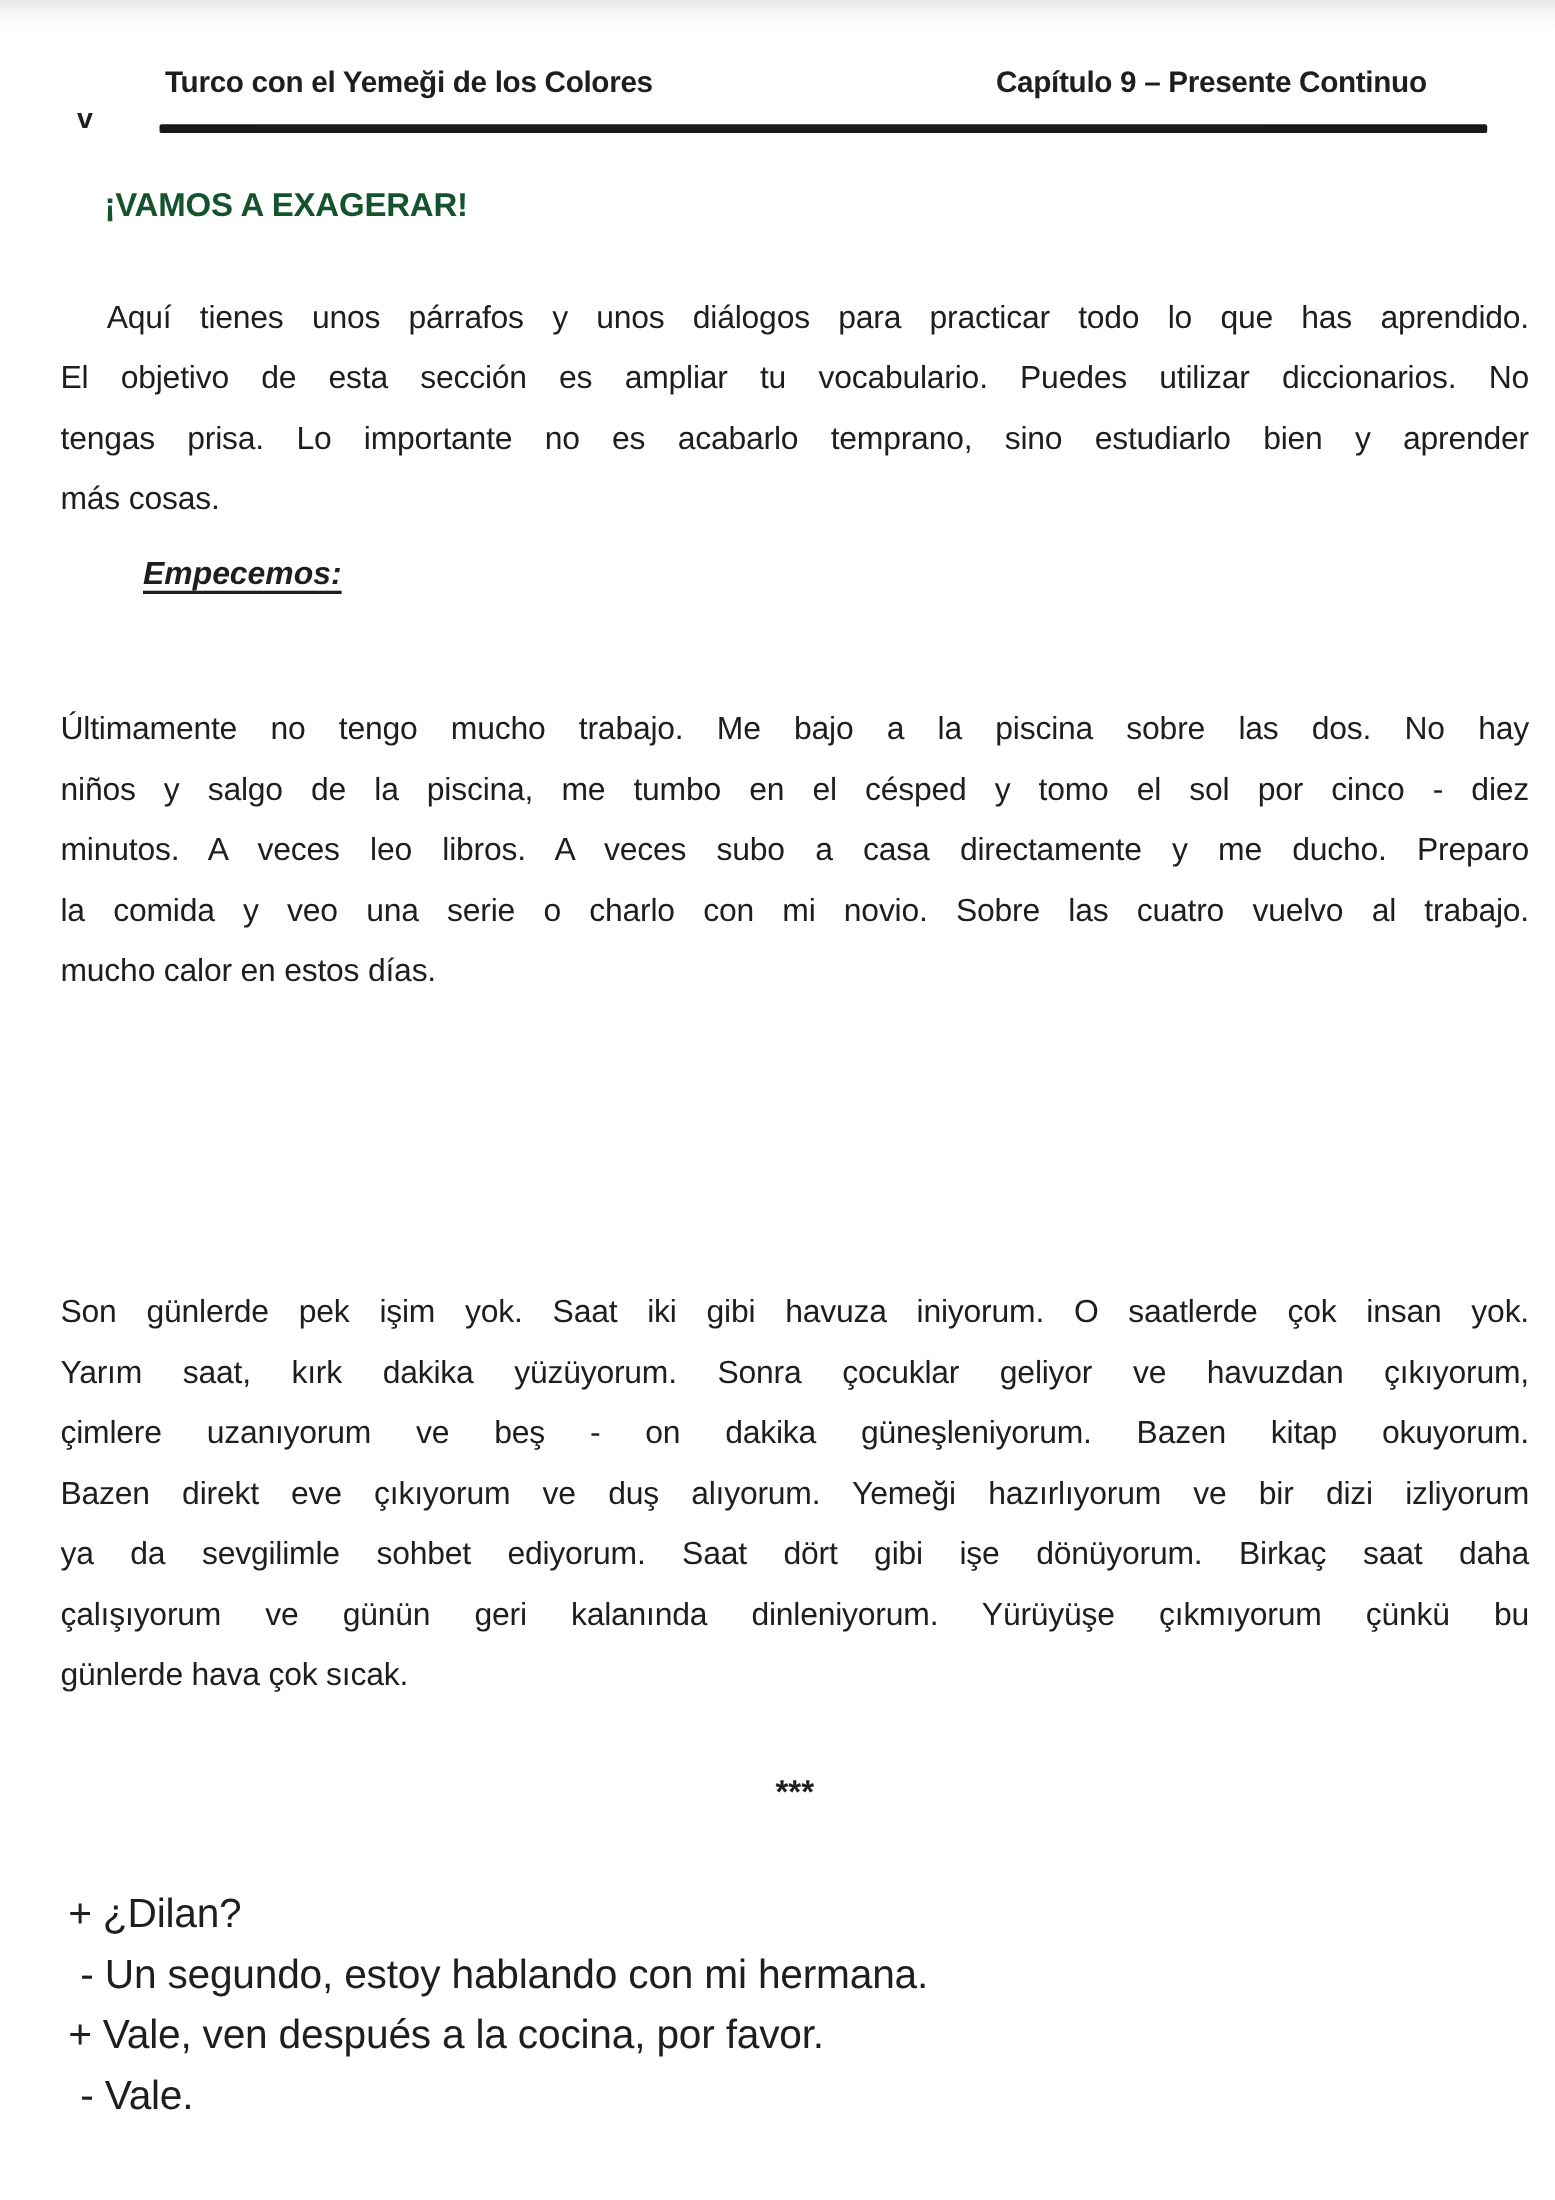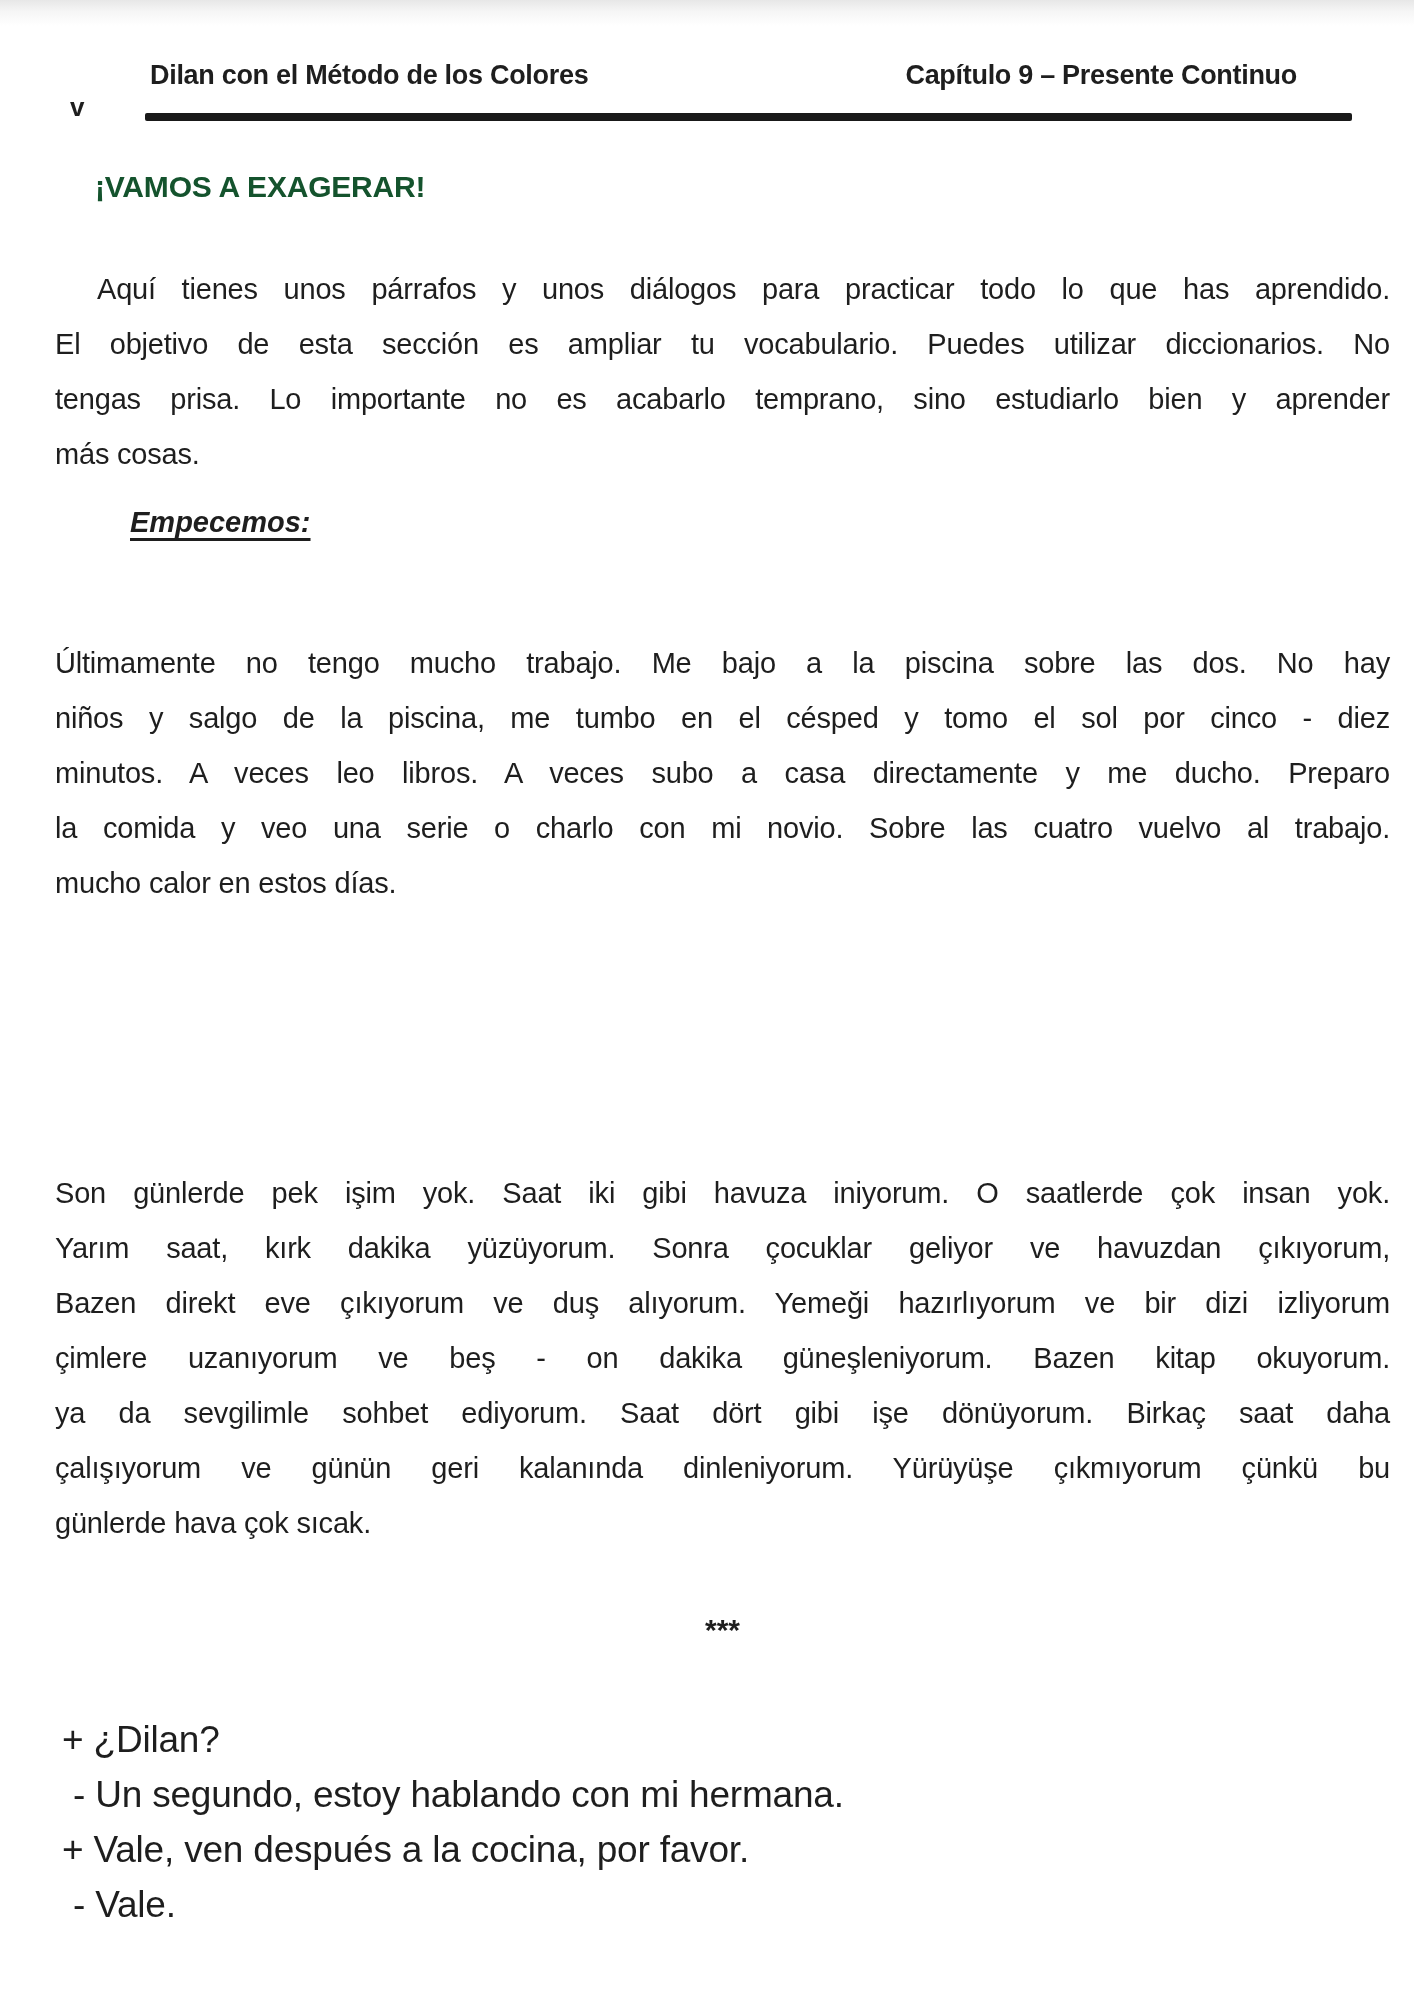--- a/index.html
+++ b/index.html
@@ -66,21 +66,21 @@
   .indent-1{padding-left:13px;}
   .indent-2{padding-left:43px;}
 </style>
 </head>
 <body>
 
 <div class="page">
 
   <div class="top-shade"></div>
 
-  <div class="header-book">Dilan con el Método de los Colores</div>
+  <div class="header-book">Turco con el Yemeği de los Colores</div>
 
   <div class="header-chapter">Capítulo 9 – Presente Continuo</div>
 
   <div class="margin-letter">v</div>
 
   <div class="header-rule"></div>
 
   <div class="section-heading" style="color:#14532d;">¡VAMOS A EXAGERAR!</div>
 
   <div class="textcol intro">
@@ -96,22 +96,22 @@
       <div class="jline">Últimamente no tengo mucho trabajo. Me bajo a la piscina sobre las dos. No hay</div>
       <div class="jline">niños y salgo de la piscina, me tumbo en el césped y tomo el sol por cinco - diez</div>
       <div class="jline">minutos. A veces leo libros. A veces subo a casa directamente y me ducho. Preparo</div>
       <div class="jline">la comida y veo una serie o charlo con mi novio. Sobre las cuatro vuelvo al trabajo.</div>
       <div class="jline jlast">mucho calor en estos días.</div>
     </div>
 
   <div class="textcol para-tr">
       <div class="jline">Son günlerde pek işim yok. Saat iki gibi havuza iniyorum. O saatlerde çok insan yok.</div>
       <div class="jline">Yarım saat, kırk dakika yüzüyorum. Sonra çocuklar geliyor ve havuzdan çıkıyorum,</div>
+      <div class="jline">çimlere uzanıyorum ve beş - on dakika güneşleniyorum. Bazen kitap okuyorum.</div>
       <div class="jline">Bazen direkt eve çıkıyorum ve duş alıyorum. Yemeği hazırlıyorum ve bir dizi izliyorum</div>
-      <div class="jline">çimlere uzanıyorum ve beş - on dakika güneşleniyorum. Bazen kitap okuyorum.</div>
       <div class="jline">ya da sevgilimle sohbet ediyorum. Saat dört gibi işe dönüyorum. Birkaç saat daha</div>
       <div class="jline">çalışıyorum ve günün geri kalanında dinleniyorum. Yürüyüşe çıkmıyorum çünkü bu</div>
       <div class="jline jlast">günlerde hava çok sıcak.</div>
     </div>
 
   <div class="separator">***</div>
 
   <div class="dialogue">
     <div class="dl indent-0">+ ¿Dilan?</div>
     <div class="dl indent-1">- Un segundo, estoy hablando con mi hermana.</div>

